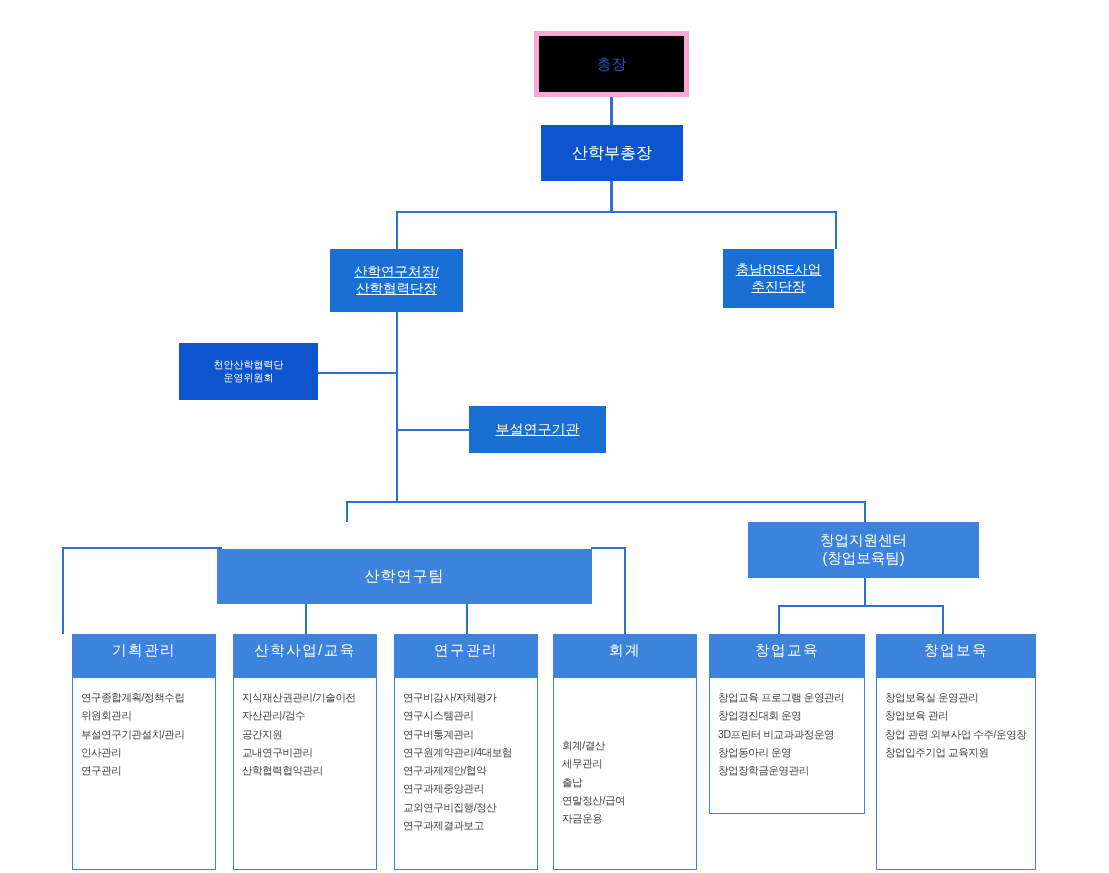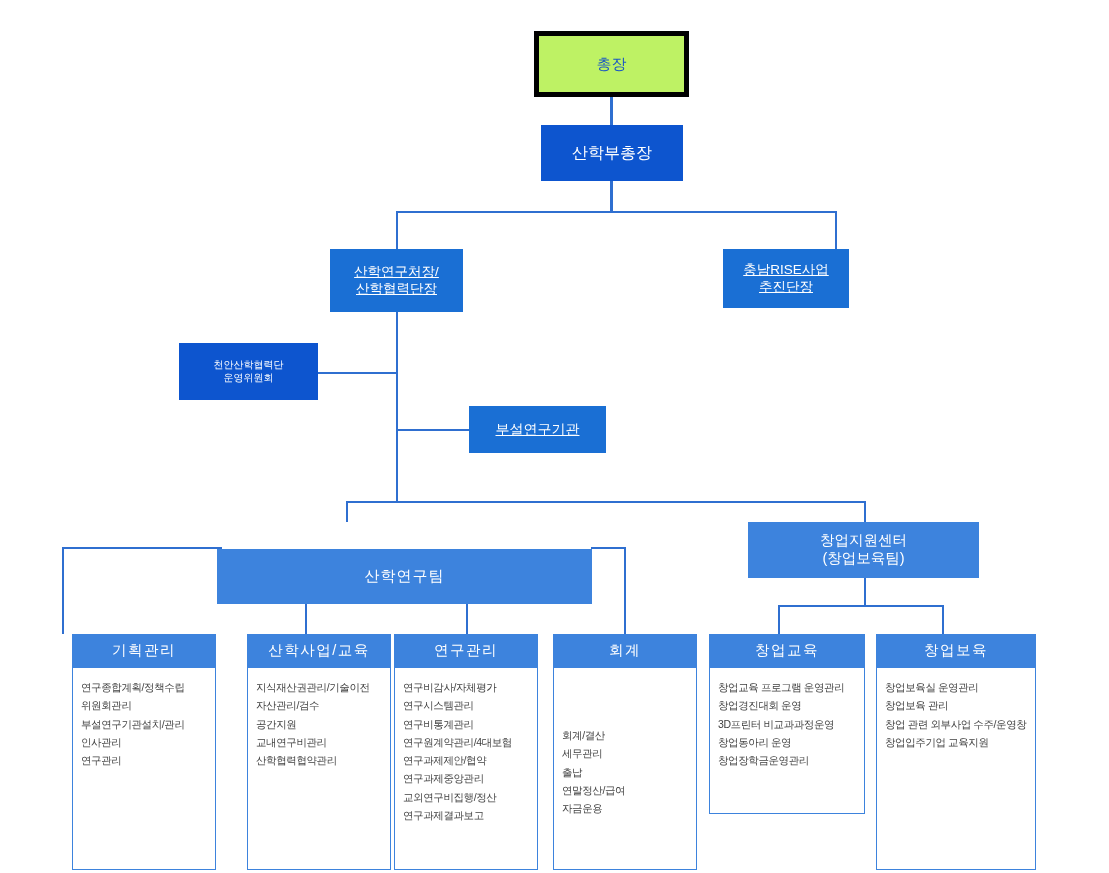--- a/index.html
+++ b/index.html
@@ -24,22 +24,22 @@
     justify-content:center;
     text-align:center;
     color:#ffffff;
     line-height:1.22;
     white-space:pre-line;
     z-index:3;
   }
 
   
   .node.root{
-    background:#bef264;
-    border:5px solid #000000;
+    background:#000000;
+    border:5px solid #f9a8d4;
     color:#1a56c4;
   }
 
   .node.dark{ background:#0d55cf; }
   .node.mid { background:#1a6fd4;text-decoration:underline; }
   .node.team{ background:#3d83dd; }
 
   
   .dept{
     position:absolute;
@@ -49,21 +49,21 @@
     z-index:3;
     display:flex;
     flex-direction:column;
   }
   .dept-head{
     background:#3d83dd;
     color:#ffffff;
     text-align:center;
     font-size:14.5px;
     letter-spacing:1.5px;
-    padding:6px 0 8px 0;
+    padding:6px 0 18px 0;
     flex:0 0 auto;
   }
   .dept-body{
     flex:1 1 auto;
     padding:10px 6px 6px 8px;
   }
   .dept-item{
     font-size:10.5px;
     color:#3f3f3f;
     line-height:1.74;
@@ -113,21 +113,21 @@
   <div class="ln lv" style="left:778px;top:605px;height:29px;"></div>
   <div class="ln lv" style="left:942px;top:605px;height:29px;"></div>
 
   <div class="node root" style="left:534px;top:31px;width:155px;height:66px;font-size:15px;">총장</div>
 
   <div class="node dark" style="left:541px;top:125px;width:142px;height:56px;font-size:16px;">산학부총장</div>
 
   <div class="node mid" style="left:330px;top:249px;width:133px;height:63px;font-size:13.5px;">산학연구처장/
 산학협력단장</div>
 
-  <div class="node mid" style="left:723px;top:249px;width:126px;height:59px;font-size:13.5px;">충남RISE사업
+  <div class="node mid" style="left:723px;top:249px;width:111px;height:59px;font-size:13.5px;">충남RISE사업
 추진단장</div>
 
   <div class="node dark" style="left:179px;top:343px;width:139px;height:57px;font-size:10px;">천안산학협력단
 운영위원회</div>
 
   <div class="node mid" style="left:469px;top:406px;width:137px;height:47px;font-size:14px;">부설연구기관</div>
 
   <div class="node team" style="left:217px;top:522px;width:375px;height:55px;font-size:15px;letter-spacing:1px;margin-top:27px;">산학연구팀</div>
 
   <div class="node team" style="left:748px;top:522px;width:231px;height:56px;font-size:14.5px;">창업지원센터
@@ -137,21 +137,21 @@
     <div class="dept-head">기획관리</div>
     <div class="dept-body">
       <div class="dept-item">연구종합계획/정책수립</div>
       <div class="dept-item">위원회관리</div>
       <div class="dept-item">부설연구기관설치/관리</div>
       <div class="dept-item">인사관리</div>
       <div class="dept-item">연구관리</div>
     </div>
   </div>
 
-  <div class="dept" style="left:233px;top:634px;width:144px;height:236px;margin-left:14px;">
+  <div class="dept" style="left:233px;top:634px;width:144px;height:236px;">
     <div class="dept-head">산학사업/교육</div>
     <div class="dept-body">
       <div class="dept-item">지식재산권관리/기술이전</div>
       <div class="dept-item">자산관리/검수</div>
       <div class="dept-item">공간지원</div>
       <div class="dept-item">교내연구비관리</div>
       <div class="dept-item">산학협력협약관리</div>
     </div>
   </div>
 

